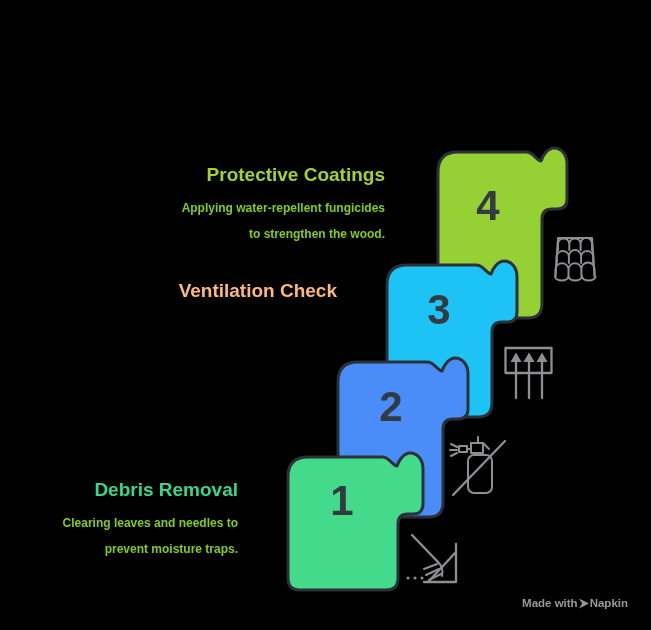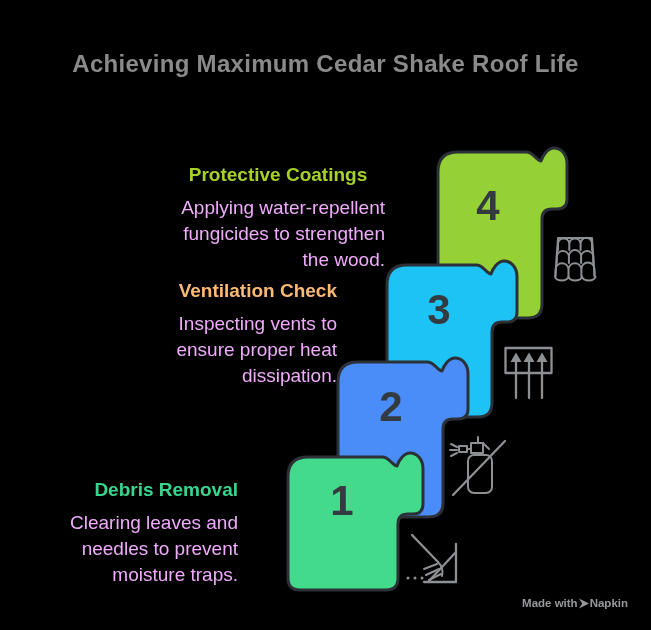--- a/index.html
+++ b/index.html
@@ -12,63 +12,61 @@
     font-size:24px;font-weight:700;color:#8a8a8a;letter-spacing:.3px;
   }
   .ribbon{position:absolute;}
   .ribbon path{stroke:#2b3136;stroke-width:3;stroke-linejoin:round;}
   .step-number{
     position:absolute;width:60px;text-align:center;
     font-size:42px;font-weight:700;color:#333a40;line-height:44px;
   }
   .step-text{position:absolute;width:214px;text-align:right;}
   .step-title{font-size:19px;font-weight:700;line-height:24px;margin-bottom:8px;}
-  .step-desc{font-size:19px;font-weight:400;line-height:26px;color:#f0abfc;}
+  .step-desc{font-size:12px;font-weight:700;line-height:26px;color:#84cc16;}
   .icon{position:absolute;}
   .icon path,.icon rect{stroke:#8d9093;fill:none;stroke-width:2.3;stroke-linecap:round;stroke-linejoin:round;}
   .icon .fill{fill:#8d9093;stroke:none;}
   .icon .thin{stroke-width:2;}
   .watermark{
     position:absolute;right:23px;bottom:21px;display:flex;align-items:center;gap:0;
     color:#96989b;font-size:11.5px;font-weight:700;text-decoration:none;
   }
   .watermark svg{display:block;}
 </style>
 </head>
 <body>
 
 <div class="canvas">
 
-  <div class="main-title">Achieving Maximum Cedar Shake Roof Life</div>
 
   <svg class="ribbon" style="left:434px;top:146px" width="140" height="178" viewBox="0 0 140 178">
     <path d="M 24,6 H 92 C 100,6 101,14 107,15 C 109,9 114,2 120,2 C 127,2 133,8 133,18 V 53 Q 133,63 123,63 H 118 Q 108,63 108,73 V 158 Q 108,172 94,172 H 18 Q 4,172 4,158 V 26 Q 4,6 24,6 Z" fill="#95d134"></path>
   </svg>
   <svg class="ribbon" style="left:383px;top:259px" width="140" height="164" viewBox="0 0 140 164">
     <path d="M 24,6 H 93 C 101,6 102,14 108,15 C 110,9 115,2 121,2 C 128,2 134,8 134,18 V 53 Q 134,63 124,63 H 119 Q 109,63 109,73 V 144 Q 109,158 95,158 H 18 Q 4,158 4,144 V 26 Q 4,6 24,6 Z" fill="#1ec3f6"></path>
   </svg>
   <svg class="ribbon" style="left:334px;top:356px" width="140" height="167" viewBox="0 0 140 167">
     <path d="M 24,6 H 93 C 101,6 102,14 108,15 C 110,9 115,2 121,2 C 128,2 134,8 134,18 V 53 Q 134,63 124,63 H 119 Q 109,63 109,73 V 147 Q 109,161 95,161 H 18 Q 4,161 4,147 V 26 Q 4,6 24,6 Z" fill="#4a8cf8"></path>
   </svg>
   <svg class="ribbon" style="left:284px;top:451px" width="145" height="145" viewBox="0 0 145 145">
     <path d="M 24,6 H 98 C 106,6 107,14 113,15 C 115,9 120,2 126,2 C 133,2 139,8 139,18 V 53 Q 139,63 129,63 H 124 Q 114,63 114,73 V 127 Q 114,139 102,139 H 16 Q 4,139 4,127 V 26 Q 4,6 24,6 Z" fill="#44da8b"></path>
   </svg>
 
   <div class="step-number" style="left:458px;top:184px">4</div>
   <div class="step-number" style="left:409px;top:288px">3</div>
   <div class="step-number" style="left:361px;top:385px">2</div>
   <div class="step-number" style="left:312px;top:479px">1</div>
 
   <div class="step-text" style="top:163px;right:266px">
-    <div class="step-title" style="color: rgb(166, 210, 39); text-align: center;">Protective Coatings</div>
+    <div class="step-title" style="color: rgb(166, 210, 39);">Protective Coatings</div>
     <div class="step-desc">Applying water-repellent fungicides to strengthen the wood.</div>
   </div>
   <div class="step-text" style="top:279px;right:314px">
     <div class="step-title" style="color: #fdba74;">Ventilation Check</div>
-    <div class="step-desc">Inspecting vents to ensure proper heat dissipation.</div>
   </div>
   <div class="step-text" style="top:470px;right:413px">
     <div class="step-title" style="color: rgb(56, 214, 141); margin-top: 8px;">Debris Removal</div>
     <div class="step-desc">Clearing leaves and needles to prevent moisture traps.</div>
   </div>
 
   <svg class="icon" style="left:548px;top:233px" width="54" height="54" viewBox="0 0 54 54">
     <path class="thin" d="M10,5 L7.4,42 M44,5 L46.6,42 M10,5 H44"></path>
     <path class="thin" d="M10,17 V10.5 A5.7,5.7 0 0 1 21.3,10.5 V17 M21.3,17 V10.5 A5.7,5.7 0 0 1 32.6,10.5 V17 M32.6,17 V10.5 A5.7,5.7 0 0 1 44,10.5 V17"></path>
     <path class="thin" d="M8.8,30 V23.2 A6.1,6.1 0 0 1 20.9,23.2 V30 M20.9,30 V23.2 A6.1,6.1 0 0 1 33.1,23.2 V30 M33.1,30 V23.2 A6.1,6.1 0 0 1 45.2,23.2 V30"></path>

